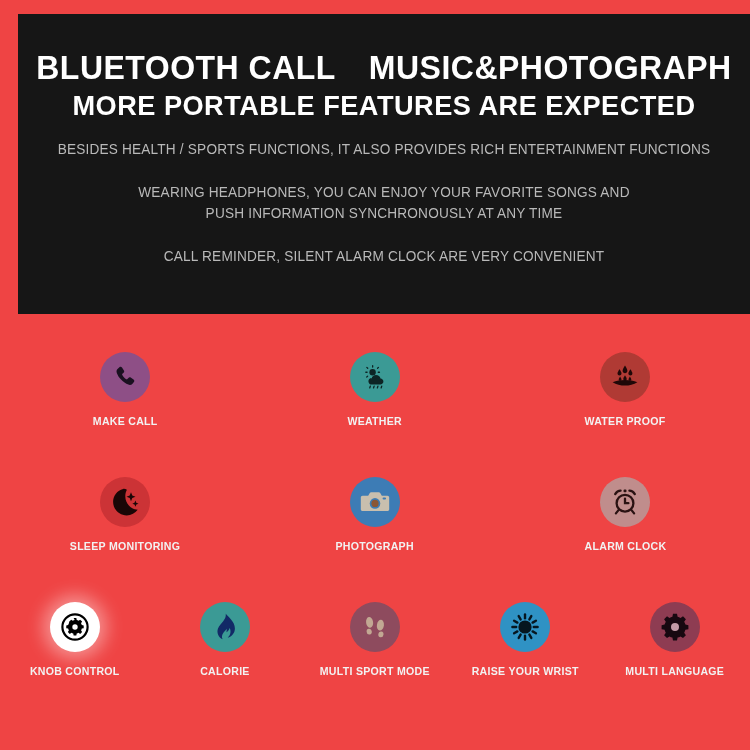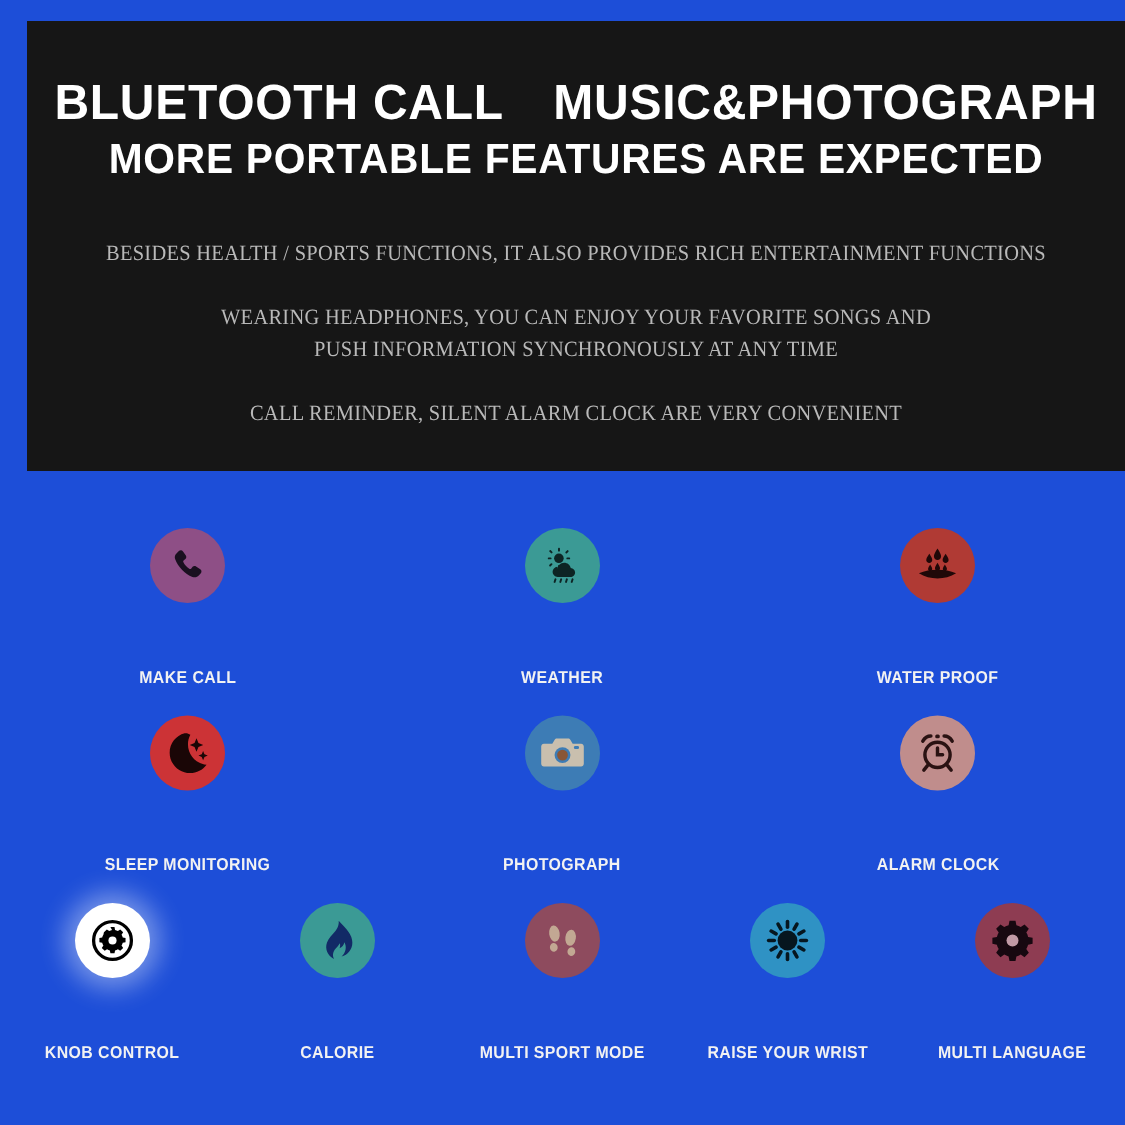--- a/index.html
+++ b/index.html
@@ -6,21 +6,21 @@
   * { margin:0; padding:0; box-sizing:border-box; }
   html, body {
     width:750px; height:750px;
     background:#000000;
     font-family:"Liberation Sans", sans-serif;
     overflow:hidden;
   }
   #root {
     position:relative;
     width:750px; height:750px;
-    background:#1d4ed8;
+    background:#ef4444;
   }
 
   
   .header-panel {
     position:absolute;
     left:18px; top:14px;
     width:732px; height:300px;
     background:#161616;
     padding-top:36px;
   }
@@ -30,21 +30,21 @@
     font-weight:bold;
     font-family:"Liberation Sans", sans-serif;
     letter-spacing:0.5px;
     line-height:1.12;
     transform:scaleX(0.97);
   }
   .title-1 { font-size:33px; }
   .title-1 .gap { display:inline-block; width:34px; }
   .title-2 { font-size:28px; margin-top:3px; }
 
-  .sub-block { margin-top:38px;font-family:Liberation Serif, serif; }
+  .sub-block { margin-top:18px; }
   .sub-line {
     text-align:center;
     color:#b9b9b9;
     font-size:14.5px;
     font-weight:normal;
     line-height:1.45;
     letter-spacing:0.2px;
     transform:scaleX(0.94);
   }
   .sub-gap-lg { height:22px; }
@@ -62,21 +62,20 @@
   .grid-row {
     display:flex;
     height:125px;
   }
   .cell {
     flex:1 1 0;
     display:flex;
     flex-direction:column;
     align-items:center;
     justify-content:flex-start;
-    gap:31px;
   }
   .badge {
     width:50px; height:50px;
     border-radius:50%;
     display:flex;
     align-items:center;
     justify-content:center;
     position:relative;
   }
   .badge svg { display:block; }

